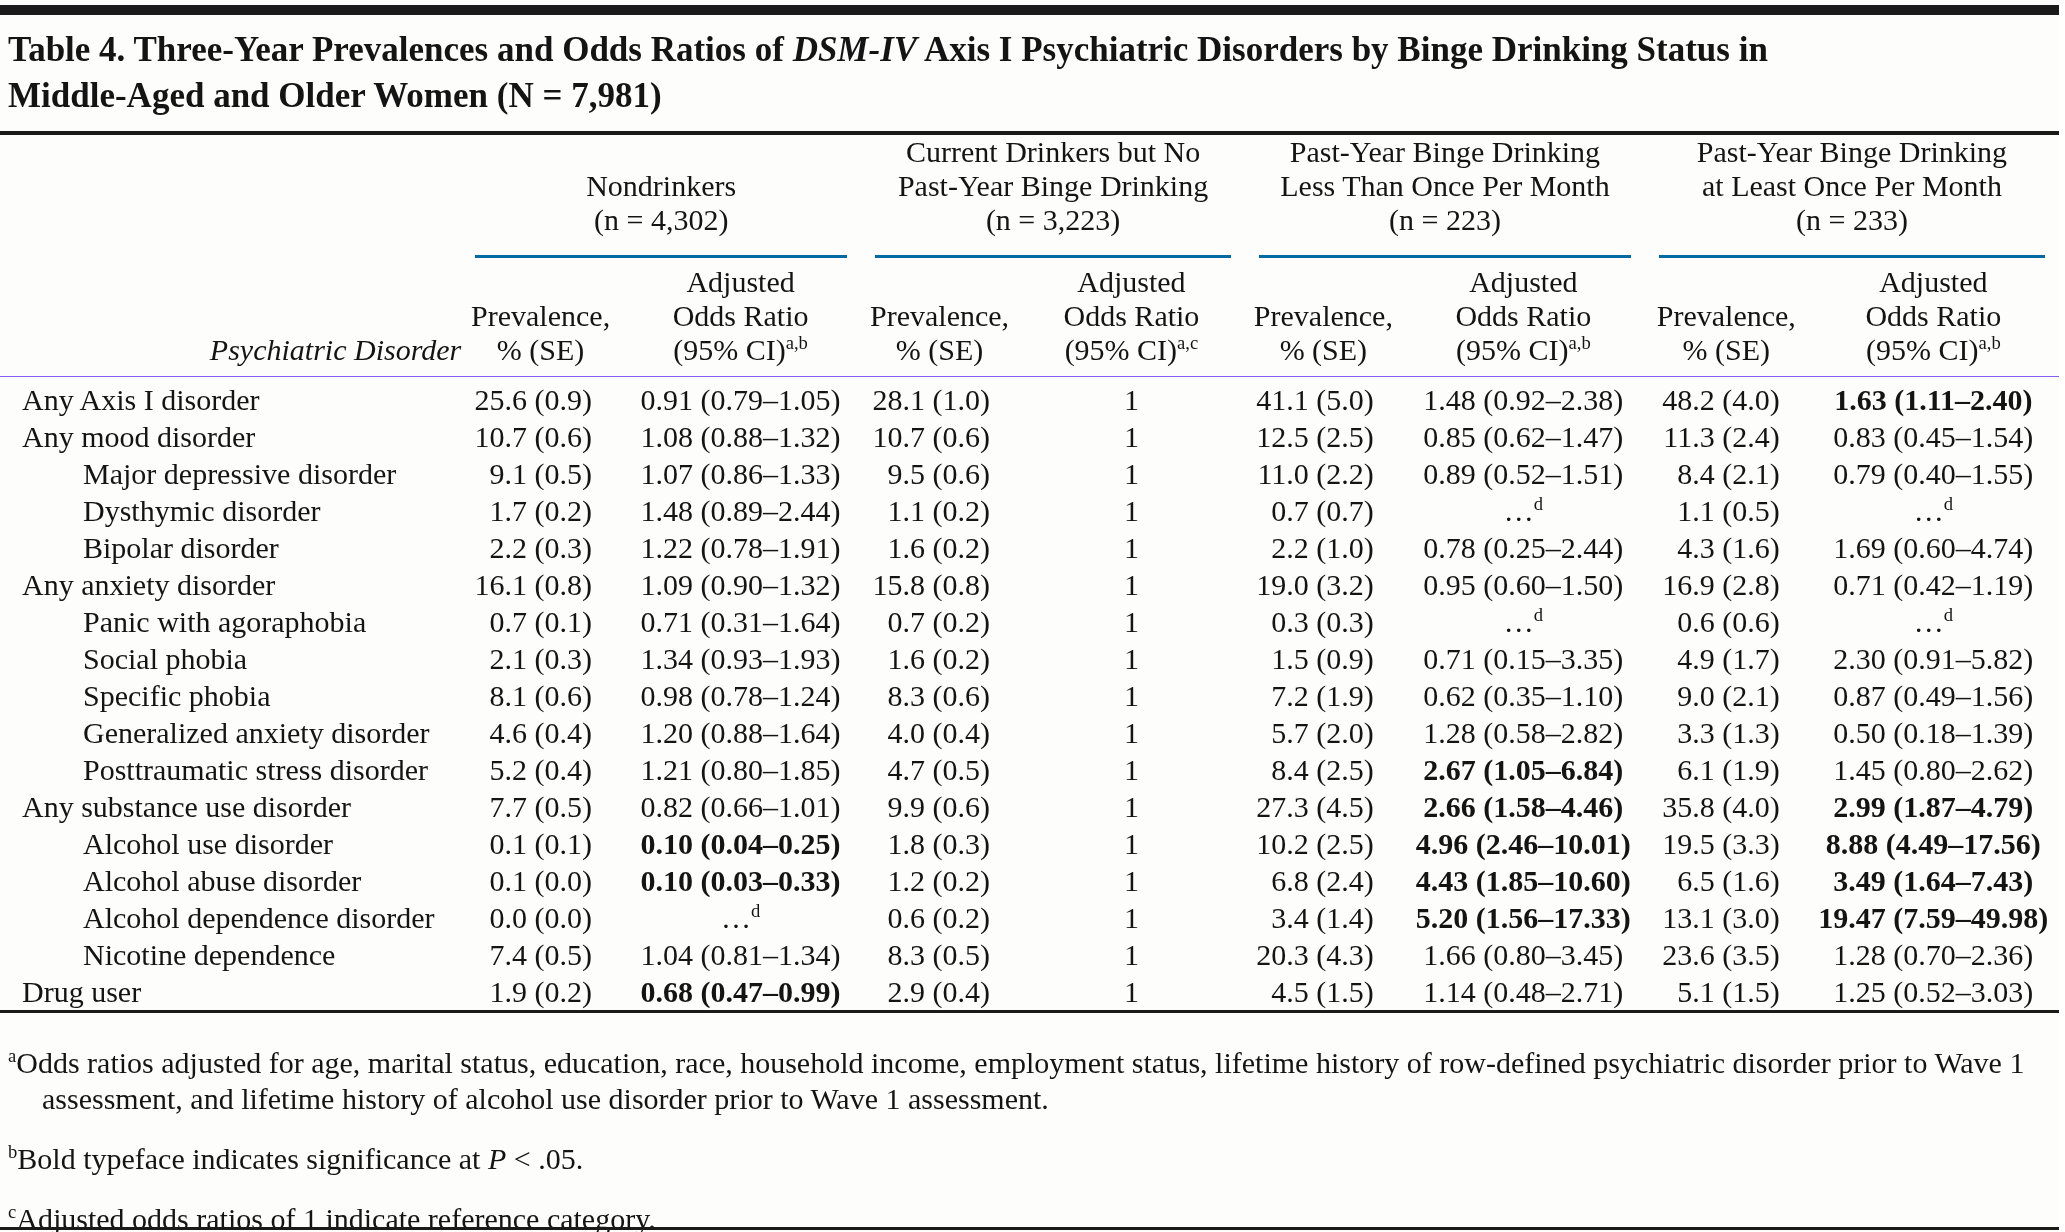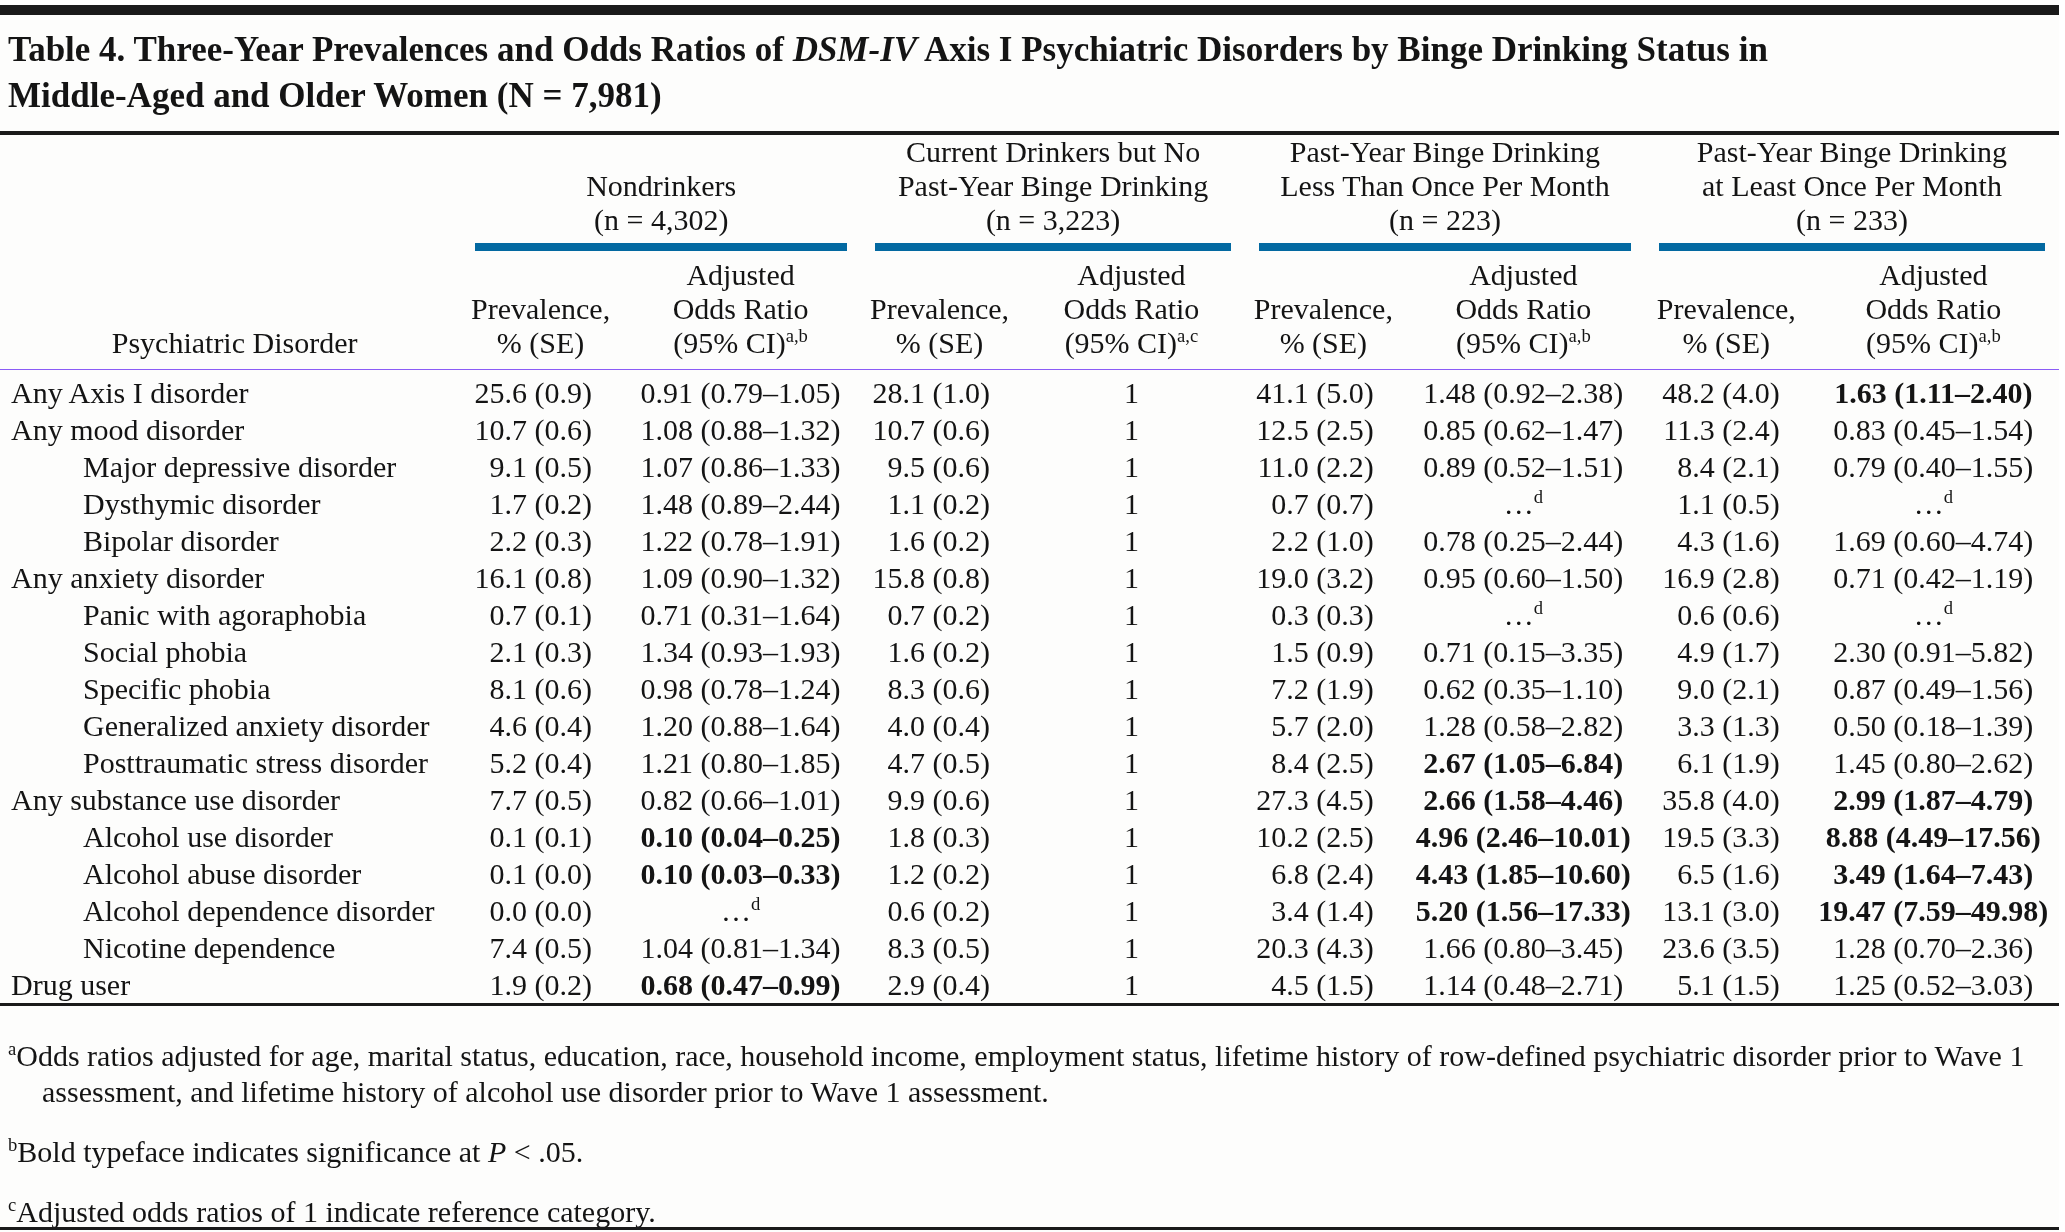--- a/index.html
+++ b/index.html
@@ -16,26 +16,26 @@
   .rule { width: 100%; background: #1a1a1a; }
   .rule-title { height: 4px; }
   .rule-mid { height: 3px; }
   .rule-bottom { height: 3px; position: absolute; bottom: 2px; left: 0; }
 
   table { width: 100%; border-collapse: collapse; table-layout: fixed; }
   th { font-weight: normal; padding: 0; }
   td { padding: 0; }
 
   thead th { vertical-align: bottom; text-align: center; font-size: 30px; line-height: 34px; }
-  thead .corner, thead .row-head { text-align: center; padding-left: 8px; }
-  .g-inner { border-bottom: 8px solid #0369a1; padding-bottom: 6px; margin: 0 14px; }
+  thead .corner, thead .row-head { text-align: right; padding-left: 8px; font-style: italic; }
+  .g-inner { border-bottom: 3px solid #0369a1; padding-bottom: 18px; margin: 0 14px; }
   #head-row-sub th { border-bottom: 1px solid #8b5cf6; padding-top: 7px; padding-bottom: 9px; }
 
   tbody td { height: 37px; font-size: 30px; line-height: 36px; vertical-align: middle; }
-  td.label { text-align: left; padding-left: 11px; }
+  td.label { text-align: left; padding-left: 22px; }
   td.label.indent { padding-left: 83px; }
   td.prev { text-align: right; padding-right: 28px; }
   td.or { text-align: center; }
   tbody tr:first-child td { padding-top: 4px; }
 
   sup { font-size: 62%; line-height: 0; vertical-align: super; }
 
   .footnotes { padding: 8px 12px 6px 8px; font-size: 30px; line-height: 36px; }
   .footnote { padding-left: 34px; text-indent: -34px; margin-top: 24px; }
 </style>

